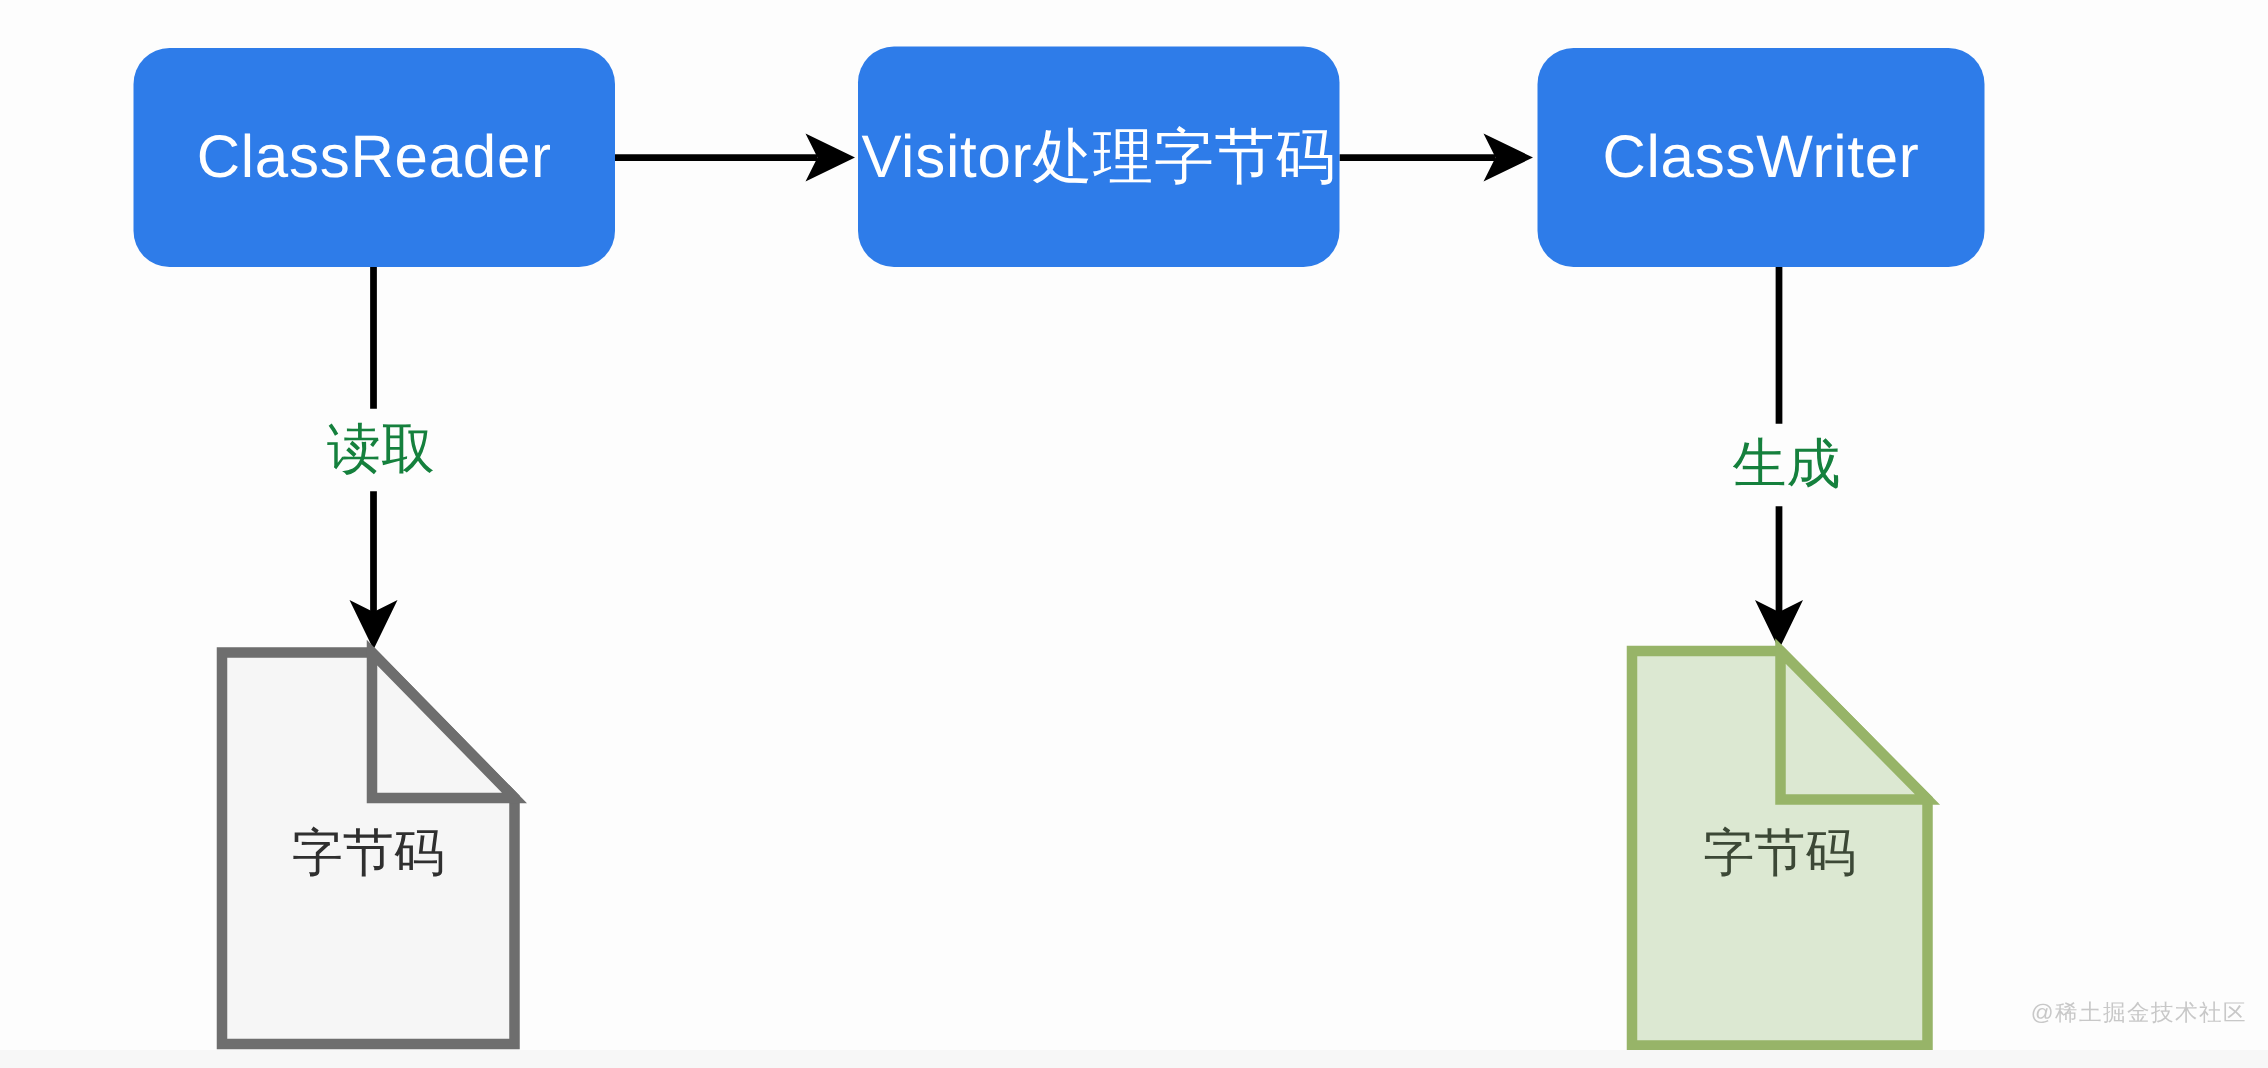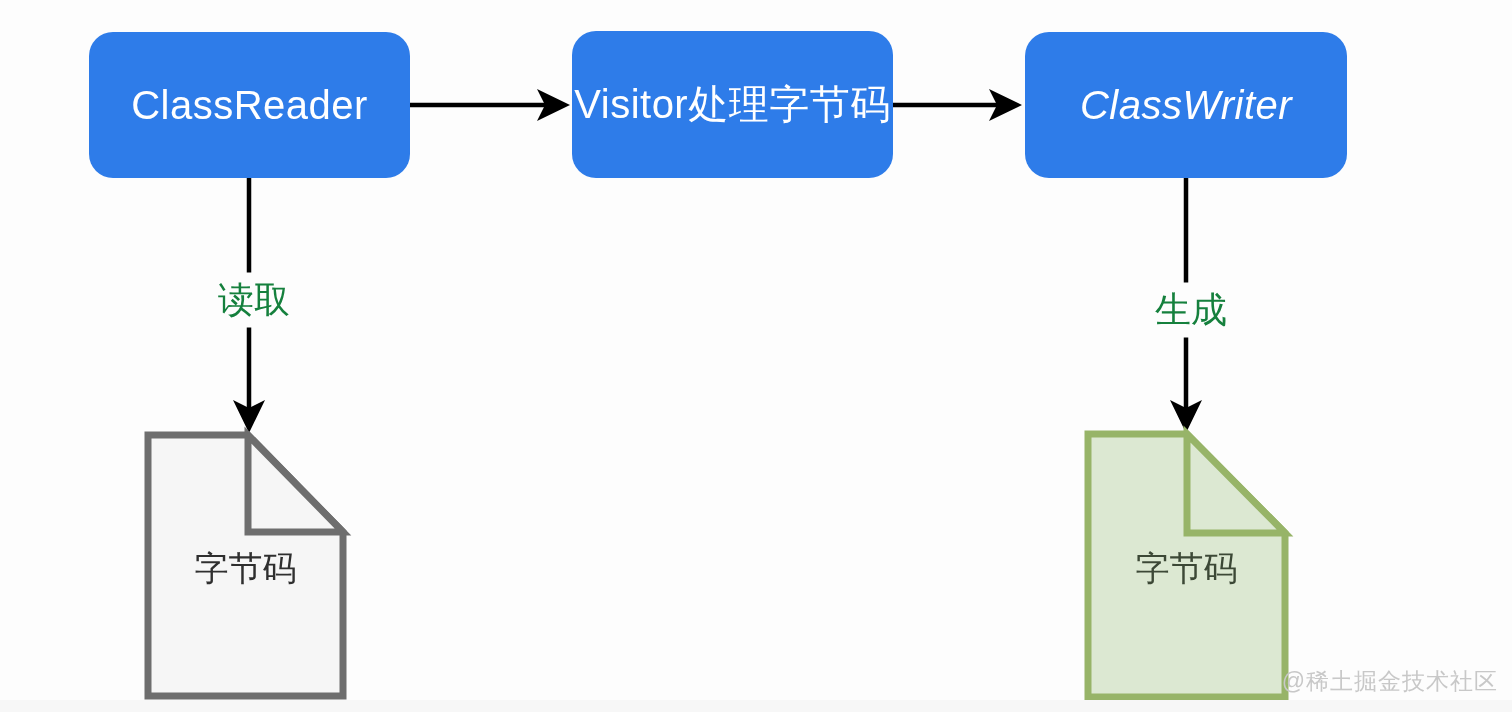--- a/index.html
+++ b/index.html
@@ -28,21 +28,21 @@
     color: #ffffff;
     display: flex;
     align-items: center;
     justify-content: center;
     font-size: 40px;
     letter-spacing: 0.5px;
     white-space: nowrap;
   }
   .node-reader  { left: 89px;  top: 32px; width: 321px; height: 146px; }
   .node-visitor { left: 572px; top: 31px; width: 321px; height: 147px; }
-  .node-writer  { left: 1025px; top: 32px; width: 322px; height: 146px; font-style: italic; }
+  .node-writer  { left: 1025px; top: 32px; width: 298px; height: 146px; }
   .edge-label {
     position: absolute;
     background: #fdfdfd;
     color: #15803d;
     font-size: 36px;
     padding: 3px 4px;
     white-space: nowrap;
     transform: translate(-50%, -50%);
   }
   .edge-label-read { left: 254px; top: 300px; }
@@ -52,21 +52,21 @@
     font-size: 34px;
     text-align: center;
     white-space: nowrap;
   }
   .doc-label-input  { left: 148px;  top: 546px; width: 195px; color: #2f2f2f; }
   .doc-label-output { left: 1088px; top: 546px; width: 197px; color: #3c4836; }
   .watermark {
     position: absolute;
     right: 14px;
     top: 666px;
-    font-size: 23px;
+    font-size: 15px;
     color: #c8c8c8;
     letter-spacing: 1px;
     white-space: nowrap;
   }
   .bottom-band {
     position: absolute;
     left: 0; bottom: 0;
     width: 100%; height: 12px;
     background: #f7f7f7;
   }

